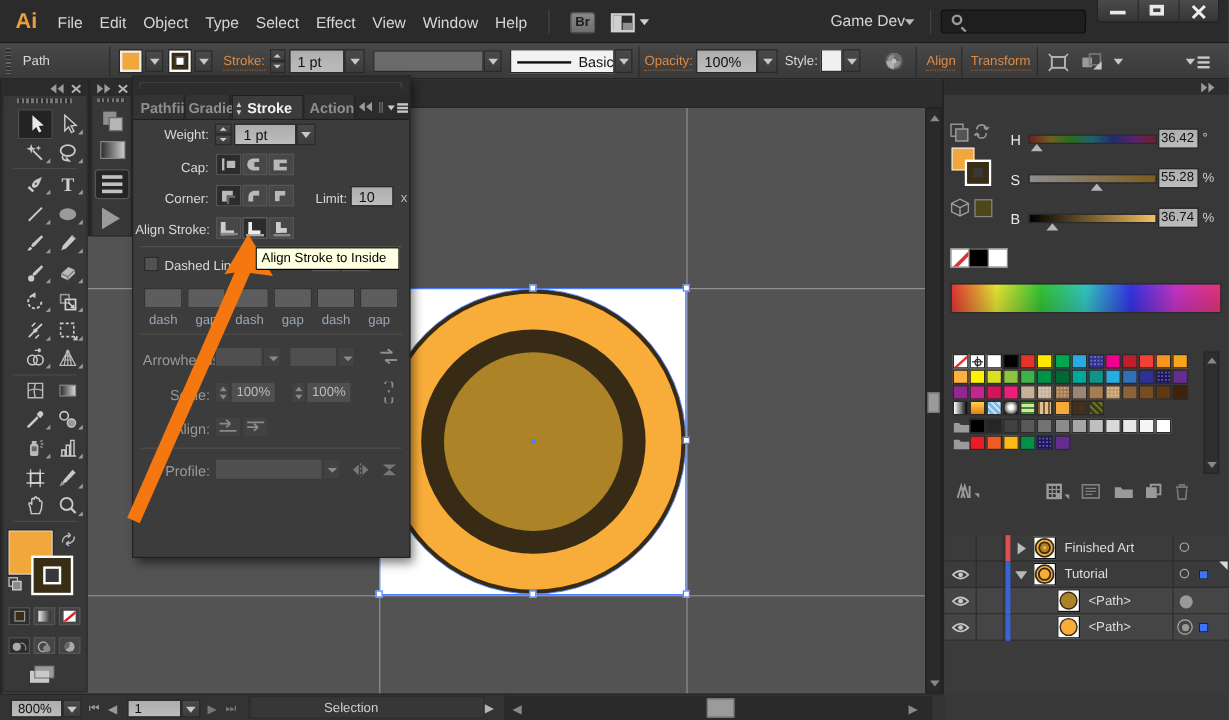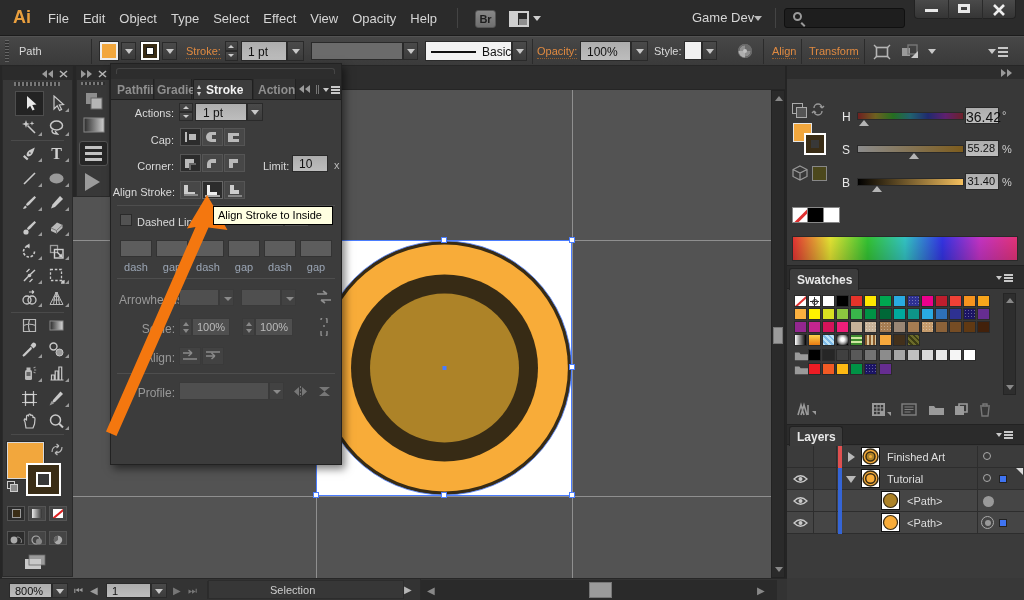--- a/index.html
+++ b/index.html
@@ -19,21 +19,21 @@
   .tri-l { width:0;height:0;border-top:4px solid transparent;border-bottom:4px solid transparent;border-right:5px solid #9a9a9a;float:left;margin-right:1px;}
   .tri-r { width:0;height:0;border-top:4px solid transparent;border-bottom:4px solid transparent;border-left:5px solid #9a9a9a;float:left;margin-right:1px;}
 </style>
 </head>
 <body>
 <div id="app">
 
   <div class="abs" style="left:0;top:0;width:1024px;height:36px;background:#2b2b2b;border-bottom:1px solid #1c1c1c;">
     <div class="abs" style="left:13px;top:7px;font-size:18px;font-weight:bold;color:#e99f3e;">Ai</div>
     <div class="abs" style="left:48px;top:11px;font-size:13px;color:#d6d6d6;">
-      <span style="margin-right:14px;">File</span><span style="margin-right:14px;">Edit</span><span style="margin-right:14px;">Object</span><span style="margin-right:14px;">Type</span><span style="margin-right:14px;">Select</span><span style="margin-right:14px;">Effect</span><span style="margin-right:14px;">View</span><span style="margin-right:14px;">Opacity</span><span>Help</span>
+      <span style="margin-right:14px;">File</span><span style="margin-right:14px;">Edit</span><span style="margin-right:14px;">Object</span><span style="margin-right:14px;">Type</span><span style="margin-right:14px;">Select</span><span style="margin-right:14px;">Effect</span><span style="margin-right:14px;">View</span><span style="margin-right:14px;">Window</span><span>Help</span>
     </div>
     <div class="abs sep-v" style="left:457px;top:8px;height:20px;background:#444;"></div>
     <div class="abs" style="left:475px;top:10px;width:21px;height:18px;background:linear-gradient(#888,#6e6e6e);border:1px solid #555;border-radius:3px;color:#1d1d1d;font-size:11px;font-weight:bold;text-align:center;line-height:16px;">Br</div>
     <div class="abs" style="left:509px;top:11px;width:20px;height:16px;border:2px solid #cfcfcf;background:#2b2b2b;">
       <div class="abs" style="left:0;top:0;width:7px;height:12px;background:#cfcfcf;"></div>
       <div class="abs" style="left:8px;top:6px;width:8px;height:6px;background:#8f8f8f;"></div>
     </div>
     <div class="abs" style="left:533px;top:16px;border-left:4px solid transparent;border-right:4px solid transparent;border-top:5px solid #cfcfcf;"></div>
     <div class="abs" style="left:692px;top:10px;font-size:13px;color:#d6d6d6;">Game Dev</div>
     <div class="abs" style="left:754px;top:16px;border-left:4px solid transparent;border-right:4px solid transparent;border-top:5px solid #b9b9b9;"></div>
@@ -405,21 +405,21 @@
           <div class="tri-l"></div>
         </div>
       <div class="abs" style="left:205px;top:6px;width:1px;height:9px;background:#777;"></div>
       <div class="abs" style="left:207px;top:6px;width:1px;height:9px;background:#777;"></div>
       <div class="abs" style="left:212px;top:7px;">
         <div style="border-left:3px solid transparent;border-right:3px solid transparent;border-top:4px solid #c8c8c8;float:left;margin-top:2px;"></div>
         <div style="float:left;margin-left:2px;width:9px;height:2px;background:#c8c8c8;box-shadow:0 3px #c8c8c8, 0 6px #c8c8c8;"></div>
       </div>
     </div>
 
-    <div class="abs" style="left:0px;top:43px;width:63px;text-align:right;color:#d9d9d9;font-size:11px;">Actions:</div>
+    <div class="abs" style="left:0px;top:43px;width:63px;text-align:right;color:#d9d9d9;font-size:11px;">Weight:</div>
     <div class="abs" style="left:68px;top:39px;width:14px;height:18px;">
       <div class="abs sbtn" style="left:0;top:0;width:14px;height:9px;"></div>
       <div class="abs sbtn" style="left:0;top:9px;width:14px;height:9px;"></div>
       <div class="abs" style="left:4px;top:3px;border-left:3px solid transparent;border-right:3px solid transparent;border-bottom:3px solid #ccc;"></div>
       <div class="abs" style="left:4px;top:12px;border-left:3px solid transparent;border-right:3px solid transparent;border-top:3px solid #ccc;"></div>
     </div>
     <div class="abs fieldlight" style="left:84px;top:39px;width:52px;height:18px;padding:2px 0 0 7px;">1 pt</div>
     <div class="abs dbtn" style="left:136px;top:39px;width:16px;height:18px;"></div>
 
     <div class="abs" style="left:0px;top:70px;width:63px;text-align:right;color:#d9d9d9;font-size:11px;">Cap:</div>
@@ -575,50 +575,41 @@
       <div class="abs" style="left:2px;top:2px;width:18px;height:18px;border:5px solid #3a2d16;background:#383838;"></div>
     </div>
     <svg class="abs" style="left:5px;top:99px;" width="16" height="16" viewBox="0 0 16 16">
       <path d="M8 1 L15 4.5 L15 11.5 L8 15 L1 11.5 L1 4.5 Z M1 4.5 L8 8 L15 4.5 M8 8 L8 15" stroke="#9a9a9a" stroke-width="1.2" fill="none"></path>
     </svg>
     <div class="abs" style="left:25px;top:100px;width:15px;height:15px;background:#4c481c;border:1px solid #888;"></div>
 
     <div class="abs" style="left:55px;top:44px;color:#e8e8e8;font-size:12px;">H</div>
     <div class="abs" style="left:70px;top:46px;width:107px;height:8px;border:1px solid #2a2a2a;background:linear-gradient(90deg,#6e2020,#6e6020,#256e20,#20606e,#202a6e,#5e206e,#6e2028);"></div>
     <div class="abs" style="left:72px;top:54px;border-left:5px solid transparent;border-right:5px solid transparent;border-bottom:6px solid #b5b5b5;"></div>
-    <div class="abs fieldlight" style="left:178px;top:41px;width:34px;height:17px;font-size:14px;padding:1px 3px 0 0;text-align:right;">36.42</div>
+    <div class="abs fieldlight" style="left:178px;top:41px;width:34px;height:17px;font-size:11px;padding:1px 3px 0 0;text-align:right;">36.42</div>
     <div class="abs" style="left:215px;top:43px;color:#ccc;font-size:11px;">°</div>
     <div class="abs" style="left:55px;top:77px;color:#e8e8e8;font-size:12px;">S</div>
     <div class="abs" style="left:70px;top:79px;width:107px;height:8px;border:1px solid #2a2a2a;background:linear-gradient(90deg,#8c8c8c,#7d5c1d);"></div>
     <div class="abs" style="left:122px;top:87px;border-left:5px solid transparent;border-right:5px solid transparent;border-bottom:6px solid #b5b5b5;"></div>
     <div class="abs fieldlight" style="left:178px;top:74px;width:34px;height:17px;font-size:11px;padding:1px 3px 0 0;text-align:right;">55.28</div>
     <div class="abs" style="left:215px;top:77px;color:#ccc;font-size:11px;">%</div>
     <div class="abs" style="left:55px;top:110px;color:#e8e8e8;font-size:12px;">B</div>
     <div class="abs" style="left:70px;top:112px;width:107px;height:8px;border:1px solid #2a2a2a;background:linear-gradient(90deg,#000,#f5c05e);"></div>
     <div class="abs" style="left:85px;top:120px;border-left:5px solid transparent;border-right:5px solid transparent;border-bottom:6px solid #b5b5b5;"></div>
-    <div class="abs fieldlight" style="left:178px;top:107px;width:34px;height:17px;font-size:11px;padding:1px 3px 0 0;text-align:right;">31.40</div>
+    <div class="abs fieldlight" style="left:178px;top:107px;width:34px;height:17px;font-size:11px;padding:1px 3px 0 0;text-align:right;">36.74</div>
     <div class="abs" style="left:215px;top:110px;color:#ccc;font-size:11px;">%</div>
 
     <div class="abs" style="left:5px;top:141px;width:16px;height:16px;background:#fff;border:1px solid #888;overflow:hidden;">
       <div class="abs" style="left:-2px;top:6px;width:24px;height:2.5px;background:#e03030;transform:rotate(-45deg);"></div>
     </div>
     <div class="abs" style="left:21px;top:141px;width:16px;height:16px;background:#000;border:1px solid #888;border-left:none;"></div>
     <div class="abs" style="left:37px;top:141px;width:16px;height:16px;background:#fff;border:1px solid #888;border-left:none;"></div>
 
     <div class="abs" style="left:5px;top:170px;width:226px;height:25px;border:1px solid #2a2a2a;background:linear-gradient(#ffffff00,#00000022),linear-gradient(90deg,#e23333,#e2e233,#33c233,#33c2c2,#3333e2,#c233c2,#e23377);"></div>
 
-    <div class="abs" style="left:0;top:199px;width:237px;height:24px;background:#2b2b2b;border-top:1px solid #222;border-bottom:1px solid #222;">
-      <div class="abs" style="left:2px;top:2px;width:70px;height:22px;background:#3c3c3c;border:1px solid #222;border-bottom:none;border-radius:3px 3px 0 0;">
-        <span style="position:absolute;left:7px;top:4px;color:#e8e8e8;font-size:12px;font-weight:bold;">Swatches</span>
-      </div>
-      <div class="abs" style="left:209px;top:8px;">
-        <div style="border-left:3px solid transparent;border-right:3px solid transparent;border-top:4px solid #c8c8c8;float:left;margin-top:2px;"></div>
-        <div style="float:left;margin-left:2px;width:9px;height:2px;background:#c8c8c8;box-shadow:0 3px #c8c8c8, 0 6px #c8c8c8;"></div>
-      </div>
-    </div>
 
     <div id="swgrid" class="abs" style="left:7px;top:229px;width:200px;height:100px;">
       <div style="position:absolute;left:0px;top:0px;width:13px;height:12px;border:1px solid #2a2a2a;background:#fff;overflow:hidden;">
           <div style="position:absolute;left:-3px;top:4px;width:20px;height:2px;background:#e03030;transform:rotate(-42deg);"></div>
         </div>
       <div style="position:absolute;left:14px;top:0px;width:13px;height:12px;border:1px solid #2a2a2a;background:#fff;">
           <div style="position:absolute;left:5px;top:1px;width:1px;height:9px;background:#333;"></div>
           <div style="position:absolute;left:1px;top:5px;width:9px;height:1px;background:#333;"></div>
           <div style="position:absolute;left:2.5px;top:2.5px;width:6px;height:6px;border:1px solid #333;border-radius:50%;"></div>
         </div>
@@ -728,29 +719,20 @@
       <path d="M1 3 h5 l1.5 2 h8.5 v7 h-15 Z" fill="#9a9a9a"></path>
     </svg>
     <svg class="abs" style="left:166px;top:336px;" width="16" height="14" viewBox="0 0 16 14">
       <rect x="2" y="4" width="9" height="9" fill="#9a9a9a"></rect>
       <path d="M6 4 v-2 h8 v8 h-3" fill="none" stroke="#9a9a9a" stroke-width="1.6"></path>
     </svg>
     <svg class="abs" style="left:191px;top:336px;" width="14" height="15" viewBox="0 0 14 15">
       <path d="M2 4 h10 M5 4 v-2 h4 v2 M3 5 l1 9 h6 l1 -9" fill="none" stroke="#777" stroke-width="1.4"></path>
     </svg>
 
-    <div class="abs" style="left:0;top:358px;width:237px;height:21px;background:#2b2b2b;border-top:1px solid #222;border-bottom:1px solid #222;">
-      <div class="abs" style="left:2px;top:1px;width:54px;height:20px;background:#3c3c3c;border:1px solid #222;border-bottom:none;border-radius:3px 3px 0 0;">
-        <span style="position:absolute;left:7px;top:3px;color:#e8e8e8;font-size:12px;font-weight:bold;">Layers</span>
-      </div>
-      <div class="abs" style="left:209px;top:6px;">
-        <div style="border-left:3px solid transparent;border-right:3px solid transparent;border-top:4px solid #c8c8c8;float:left;margin-top:2px;"></div>
-        <div style="float:left;margin-left:2px;width:9px;height:2px;background:#c8c8c8;box-shadow:0 3px #c8c8c8, 0 6px #c8c8c8;"></div>
-      </div>
-    </div>
     <div id="layerrows" class="abs" style="left:0;top:380px;width:237px;height:132px;background:#3b3b3b;">
       <div style="position:absolute;left:0;top:22px;width:237px;height:22px;background:#3b3b3b;border-bottom:1px solid #2d2d2d;">
       <svg style="position:absolute;left:6px;top:6px;" width="15" height="10" viewBox="0 0 15 10">
             <path d="M1 5 Q7.5 -1.5 14 5 Q7.5 11.5 1 5 Z" fill="none" stroke="#c9c9c9" stroke-width="1.3"></path>
             <circle cx="7.5" cy="5" r="2" fill="#c9c9c9"></circle>
           </svg>
       <div style="position:absolute;left:26px;top:0;width:1px;height:22px;background:#2d2d2d;"></div>
       <div style="position:absolute;left:49px;top:0;width:1px;height:22px;background:#2d2d2d;"></div>
       <div style="position:absolute;left:51px;top:0;width:4px;height:22px;background:#3565d6;"></div>
       <div style="position:absolute;left:59px;top:8px;border-left:5px solid transparent;border-right:5px solid transparent;border-top:7px solid #b9b9b9;"></div>

